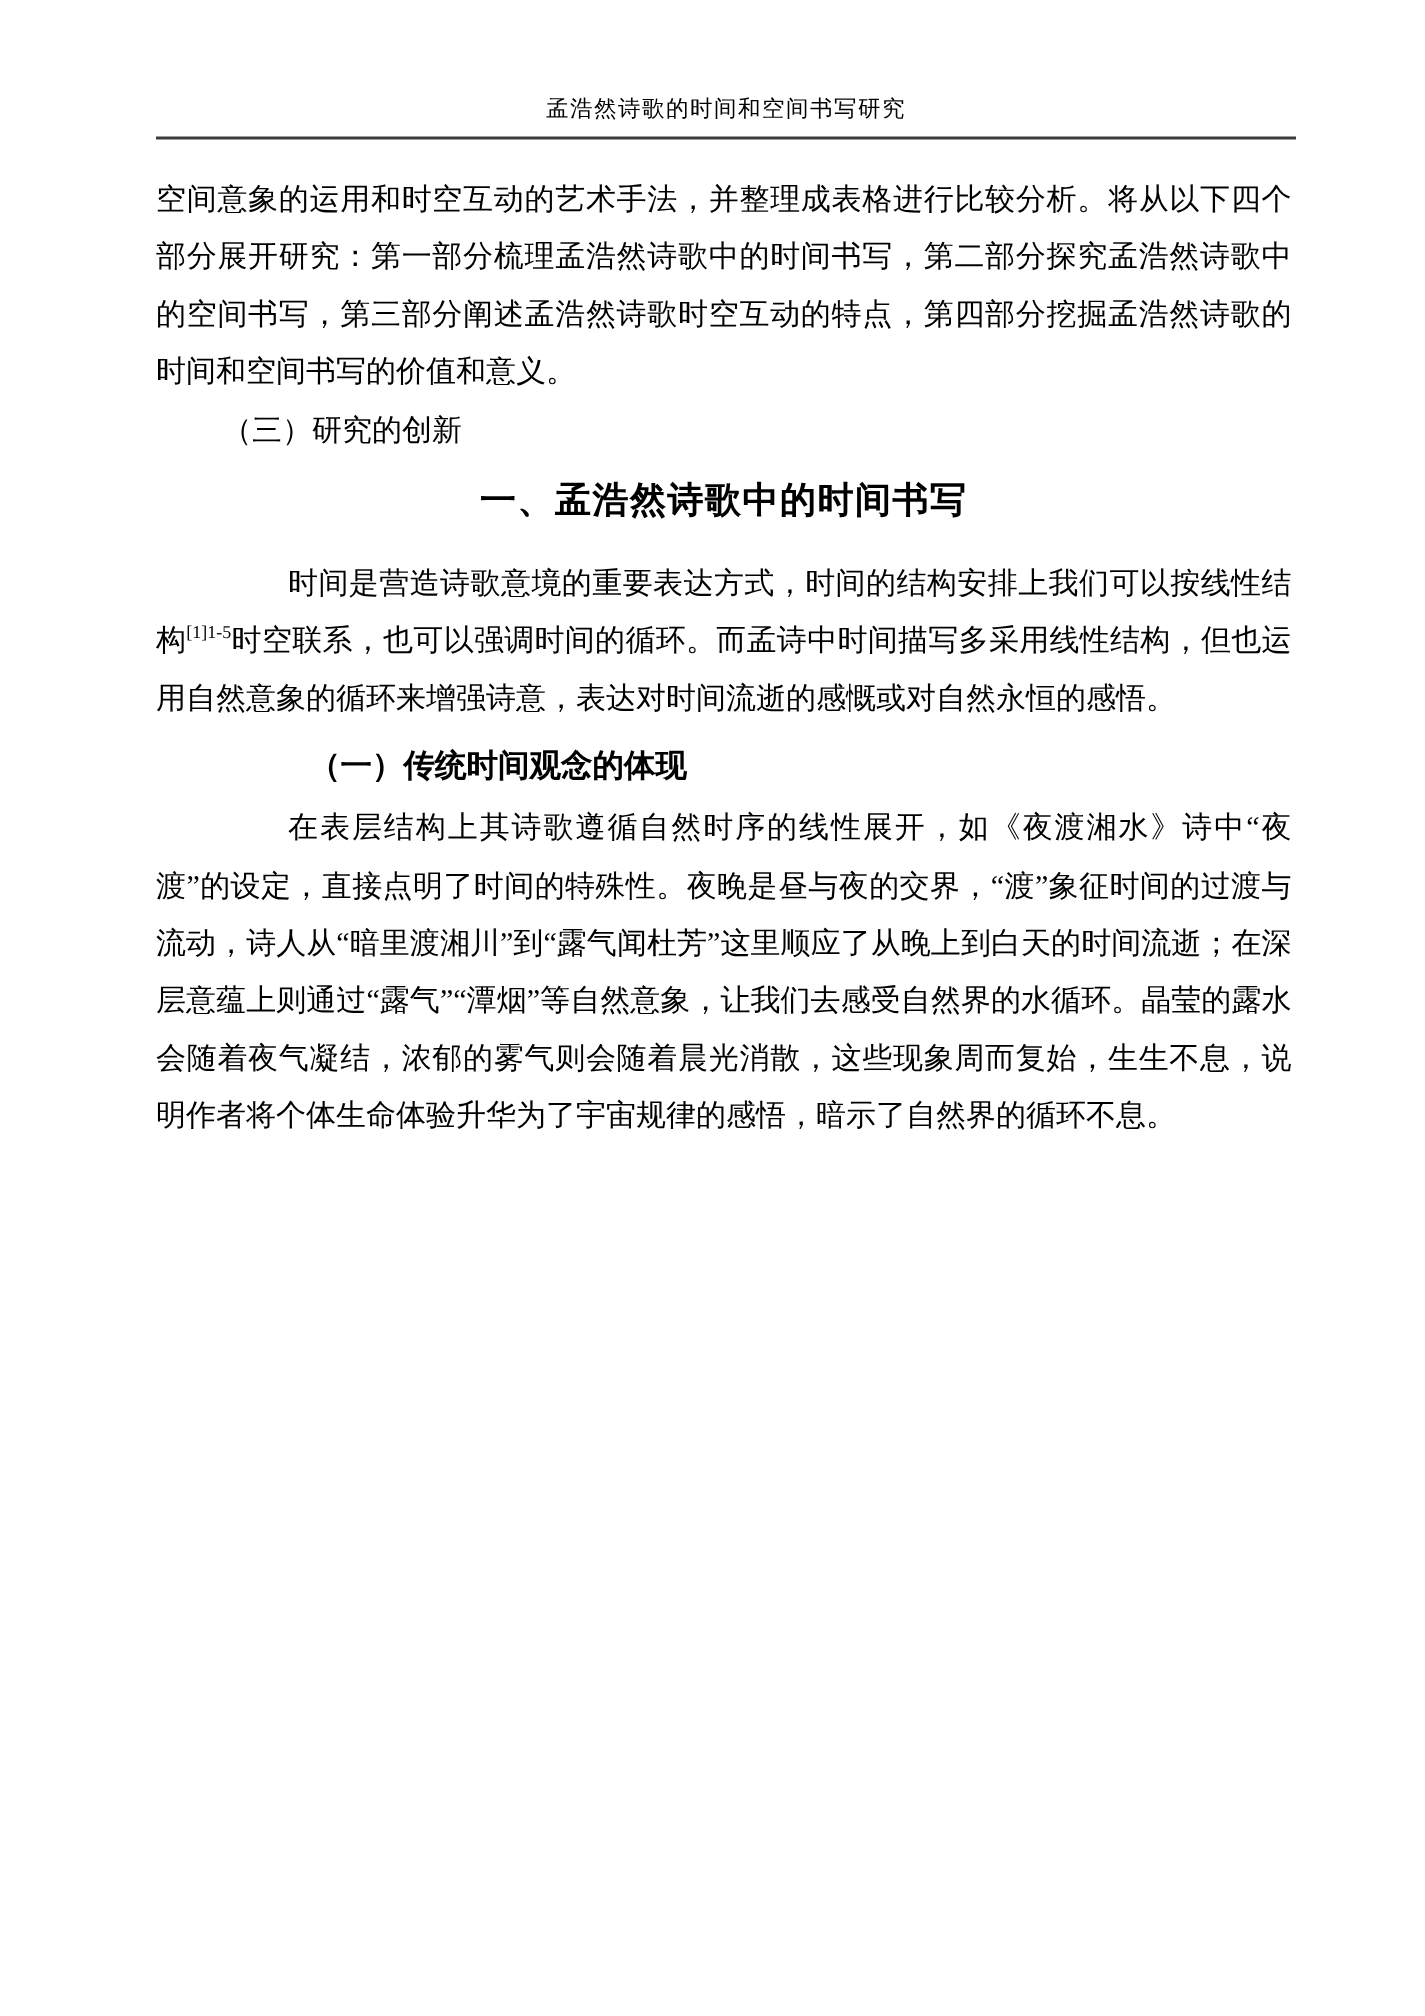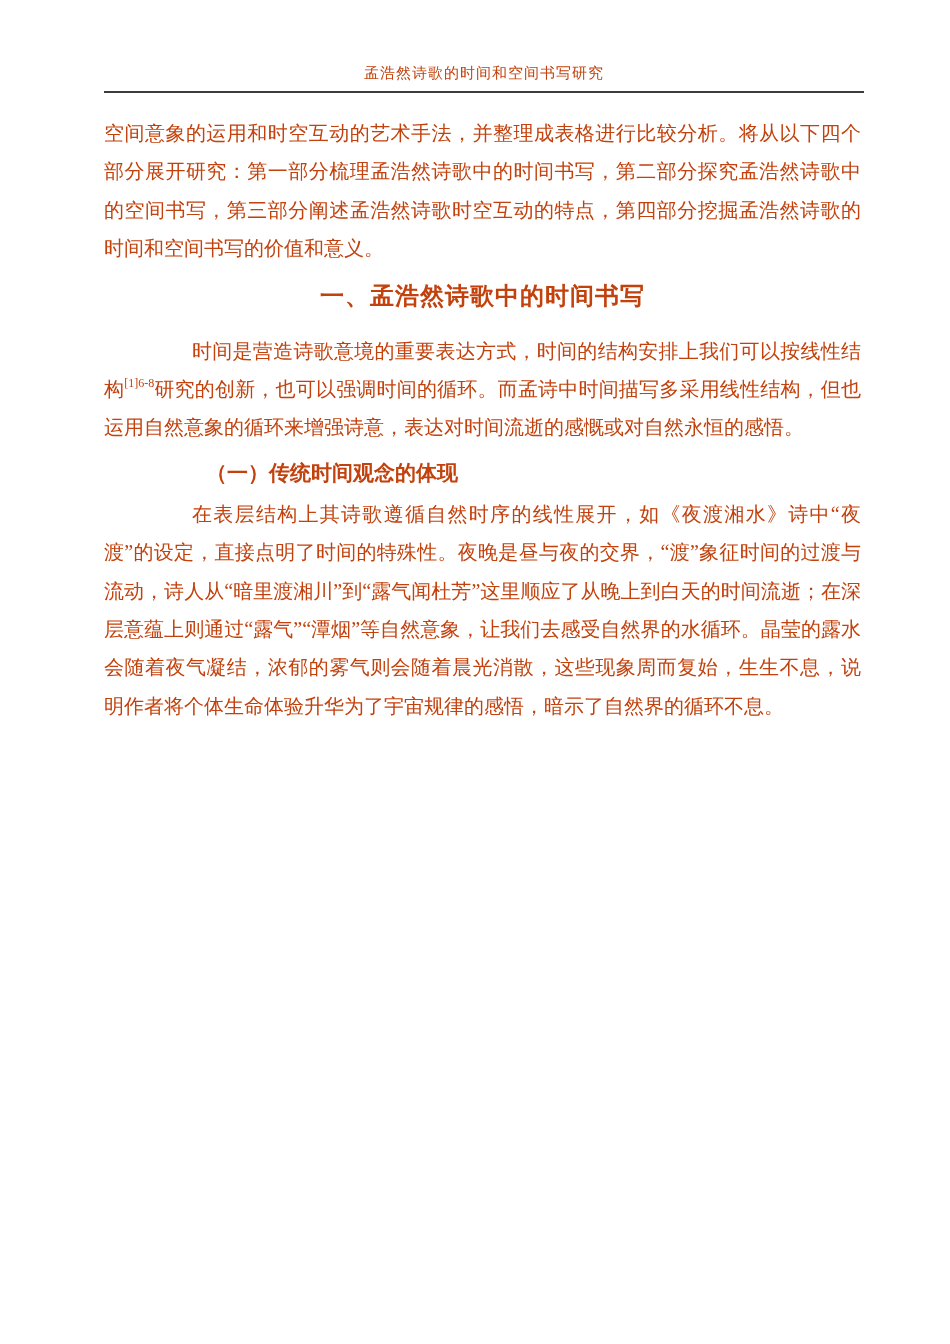--- a/index.html
+++ b/index.html
@@ -1,21 +1,21 @@
 <!DOCTYPE html>
 <html><head>
 <meta charset="utf-8">
 <style>
   html, body { margin: 0; padding: 0; background: #ffffff; }
   .page {
     position: relative;
     width: 950px;
     height: 1056px;
     background: #ffffff;
-    color: #c2410c;
+    color: #000000;
     font-family: "Liberation Serif", serif;
     overflow: hidden;
   }
 
   
   .page-header {
     position: absolute;
     top: 62px;
     left: 104px;
     width: 760px;
@@ -90,25 +90,26 @@
 
   <header class="page-header">
     <div class="header-title">孟浩然诗歌的时间和空间书写研究</div>
     <div class="header-rule"></div>
   </header>
 
   <main class="page-body">
 
     <p class="para no-indent">空间意象的运用和时空互动的艺术手法，并整理成表格进行比较分析。将从以下四个部分展开研究：第一部分梳理孟浩然诗歌中的时间书写，第二部分探究孟浩然诗歌中的空间书写，第三部分阐述孟浩然诗歌时空互动的特点，第四部分挖掘孟浩然诗歌的时间和空间书写的价值和意义。</p>
 
+    <p class="para small-indent">（三）研究的创新</p>
 
 
     <h1 class="chapter-heading">一、孟浩然诗歌中的时间书写</h1>
 
-    <p class="para"><span>时间是营造诗歌意境的重要表达方式，时间的结构安排上我们可以按线性结构</span><sup class="cite">[1]6-8</sup><span>研究的创新，也可以强调时间的循环。而孟诗中时间描写多采用线性结构，但也运用自然意象的循环来增强诗意，表达对时间流逝的感慨或对自然永恒的感悟。</span></p>
+    <p class="para"><span>时间是营造诗歌意境的重要表达方式，时间的结构安排上我们可以按线性结构</span><sup class="cite">[1]1-5</sup><span>时空联系，也可以强调时间的循环。而孟诗中时间描写多采用线性结构，但也运用自然意象的循环来增强诗意，表达对时间流逝的感慨或对自然永恒的感悟。</span></p>
 
     <h2 class="section-heading">（一）传统时间观念的体现</h2>
 
 
     <p class="para">在表层结构上其诗歌遵循自然时序的线性展开，如《夜渡湘水》诗中“夜渡”的设定，直接点明了时间的特殊性。夜晚是昼与夜的交界，“渡”象征时间的过渡与流动，诗人从“暗里渡湘川”到“露气闻杜芳”这里顺应了从晚上到白天的时间流逝；在深层意蕴上则通过“露气”“潭烟”等自然意象，让我们去感受自然界的水循环。晶莹的露水会随着夜气凝结，浓郁的雾气则会随着晨光消散，这些现象周而复始，生生不息，说明作者将个体生命体验升华为了宇宙规律的感悟，暗示了自然界的循环不息。</p>
 
   </main>
 
   <footer class="page-footer">
     <span class="page-number">2</span>

